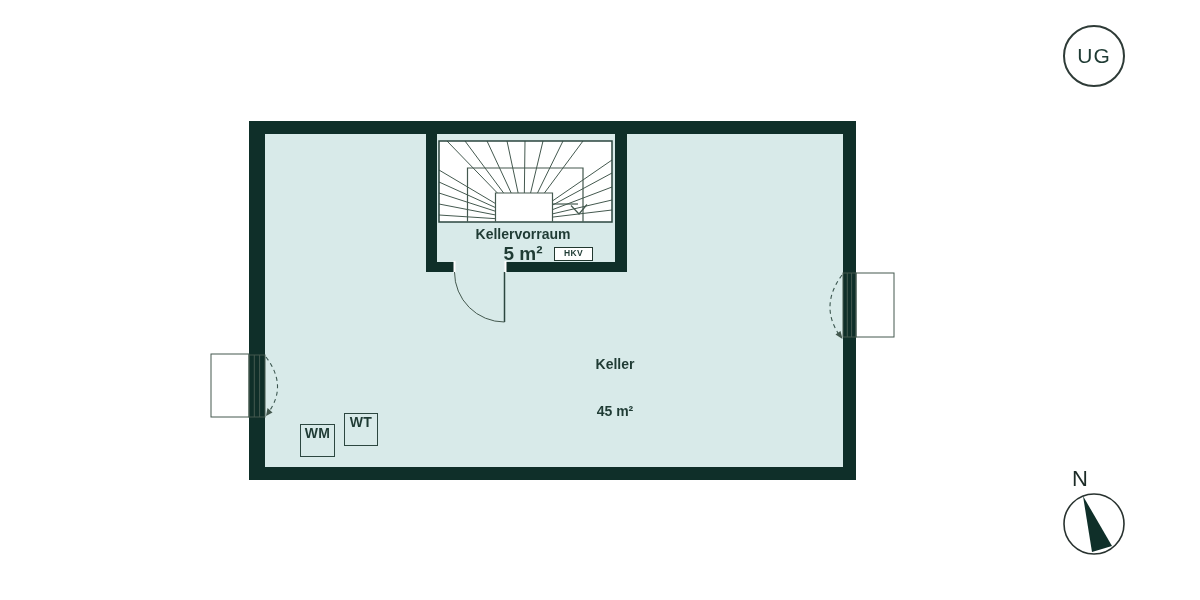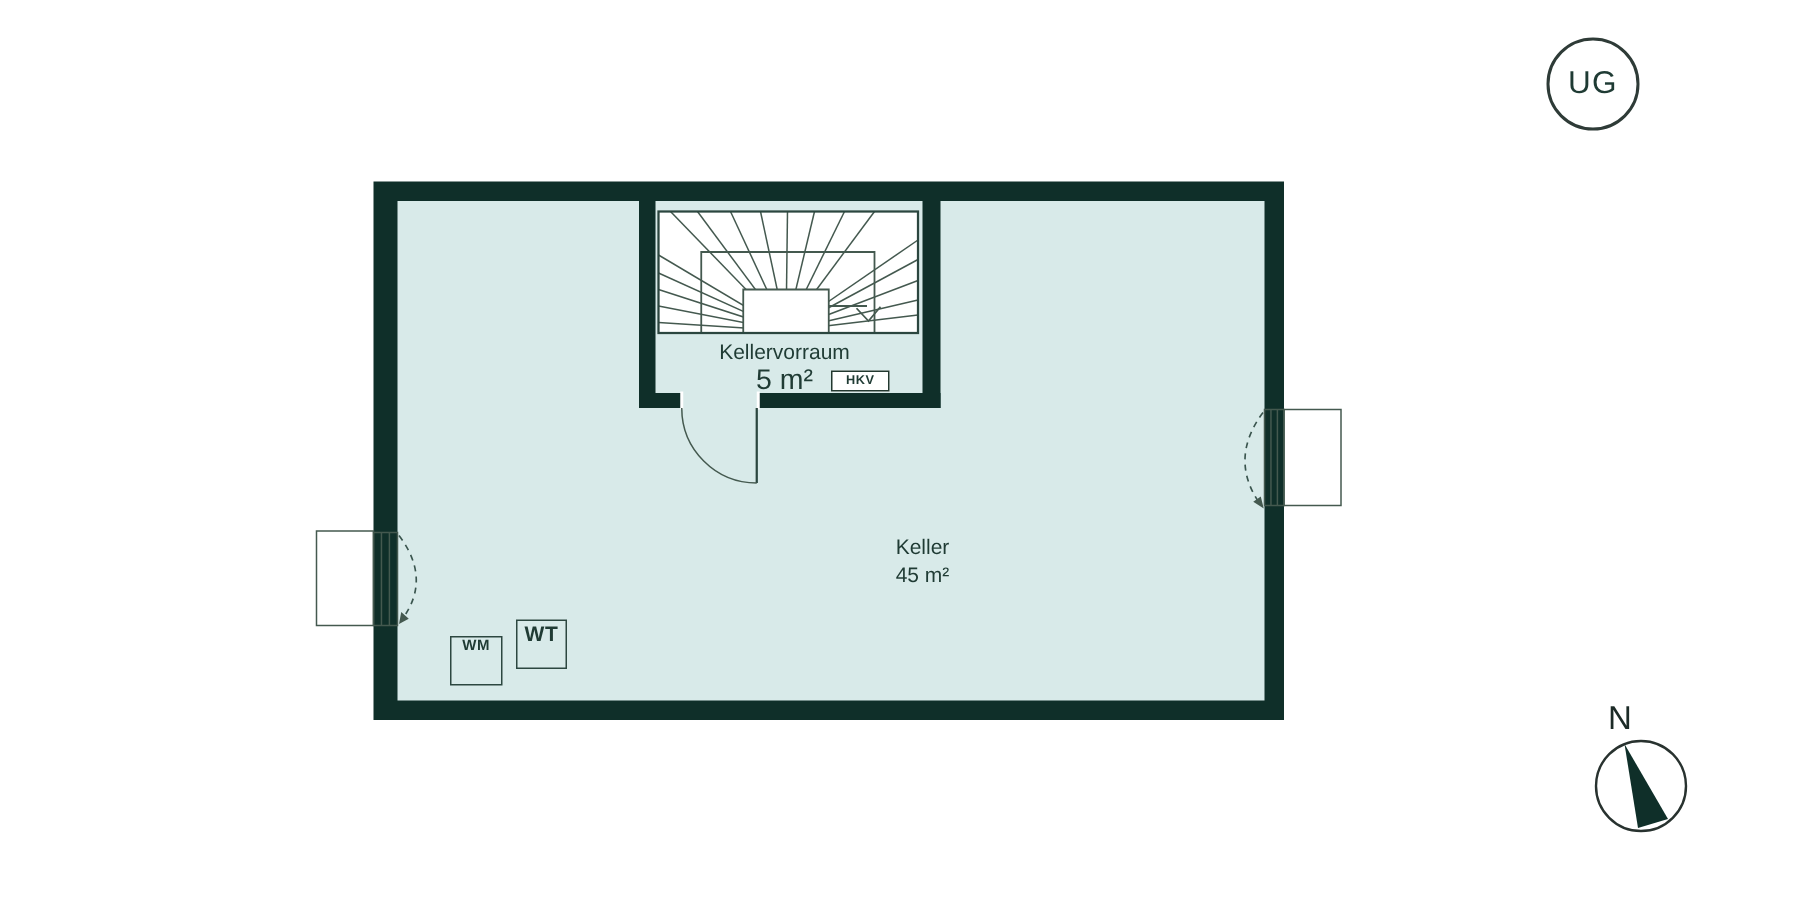--- a/index.html
+++ b/index.html
@@ -7,36 +7,36 @@
     --line:#44594f; --line-strong:#2b463f; --text:#1f3b34;
   }
   html,body{margin:0;padding:0;background:#ffffff;}
   .canvas{position:relative;width:1200px;height:600px;background:#ffffff;overflow:hidden;
           font-family:"Liberation Sans",sans-serif;color:var(--text);}
   .wall{position:absolute;background:var(--wall);}
   .roomfill{position:absolute;background:var(--room);}
   svg.overlay{position:absolute;left:0;top:0;pointer-events:none;}
 
   
-  .badge{position:absolute;left:1031px;top:25px;width:62px;height:62px;border:2px solid #2e3b37;
+  .badge{position:absolute;left:1063px;top:25px;width:62px;height:62px;border:2px solid #2e3b37;
          border-radius:50%;display:flex;align-items:center;justify-content:center;
          font-size:21px;letter-spacing:1px;color:var(--text);background:#fff;box-sizing:border-box;}
 
   
-  .room-label{position:absolute;text-align:center;line-height:19px;font-size:14px;color:var(--text);}
+  .room-label{position:absolute;text-align:center;line-height:19px;font-size:14px;color:var(--text);font-weight:bold;}
   .area{font-size:19px;}
   .north-label{position:absolute;left:1066px;top:466px;width:28px;text-align:center;
                font-size:22px;color:#1c2b27;}
 
   
   .fixture{position:absolute;box-sizing:border-box;display:flex;align-items:flex-start;justify-content:center;
            font-weight:bold;color:var(--text);}
   .hkv{left:554px;top:247px;width:39px;height:14px;background:#fff;border:1.5px solid #22382f;
        font-size:8.5px;letter-spacing:0.4px;}
-  .wm{left:300px;top:424px;width:35px;height:33px;border:1.3px solid #2c4740;font-size:10px;letter-spacing:0.4px;}
+  .wm{left:300px;top:424px;width:35px;height:33px;border:1.3px solid #2c4740;font-size:14px;letter-spacing:0.4px;}
   .wt{left:344px;top:413px;width:34px;height:33px;border:1.3px solid #2c4740;font-size:14px;letter-spacing:0.4px;}
 
   
   .s-thin{stroke:var(--line);stroke-width:1;fill:none;}
   .s-mid{stroke:var(--line);stroke-width:1.2;fill:none;}
   .s-strong{stroke:var(--line-strong);stroke-width:1.5;fill:none;}
   .s-white{stroke:#ffffff;stroke-width:2;fill:none;}
   .dash{stroke:#3a554e;stroke-width:1.1;fill:none;stroke-dasharray:4 3.5;}
   .fill-line{fill:var(--line);stroke:none;}
   .fill-wall{fill:var(--wall);stroke:none;}
@@ -123,21 +123,21 @@
     </g>
   </svg>
 
   <div class="room-label" style="left:443px;top:225px;width:160px;">
     <div>Kellervorraum</div>
     <div class="area">5 m²</div>
   </div>
 
   <div class="room-label" style="left:565px;top:355px;width:100px;">
     <div>Keller</div>
-    <div class="area" style="font-size:14px;">45 m²</div>
+    <div class="area" style="font-size:14px;margin-top:28px;">45 m²</div>
   </div>
 
   <div class="fixture hkv">
     <span>HKV</span>
   </div>
   <div class="fixture wm">
     <span>WM</span>
   </div>
   <div class="fixture wt">
     <span>WT</span>

